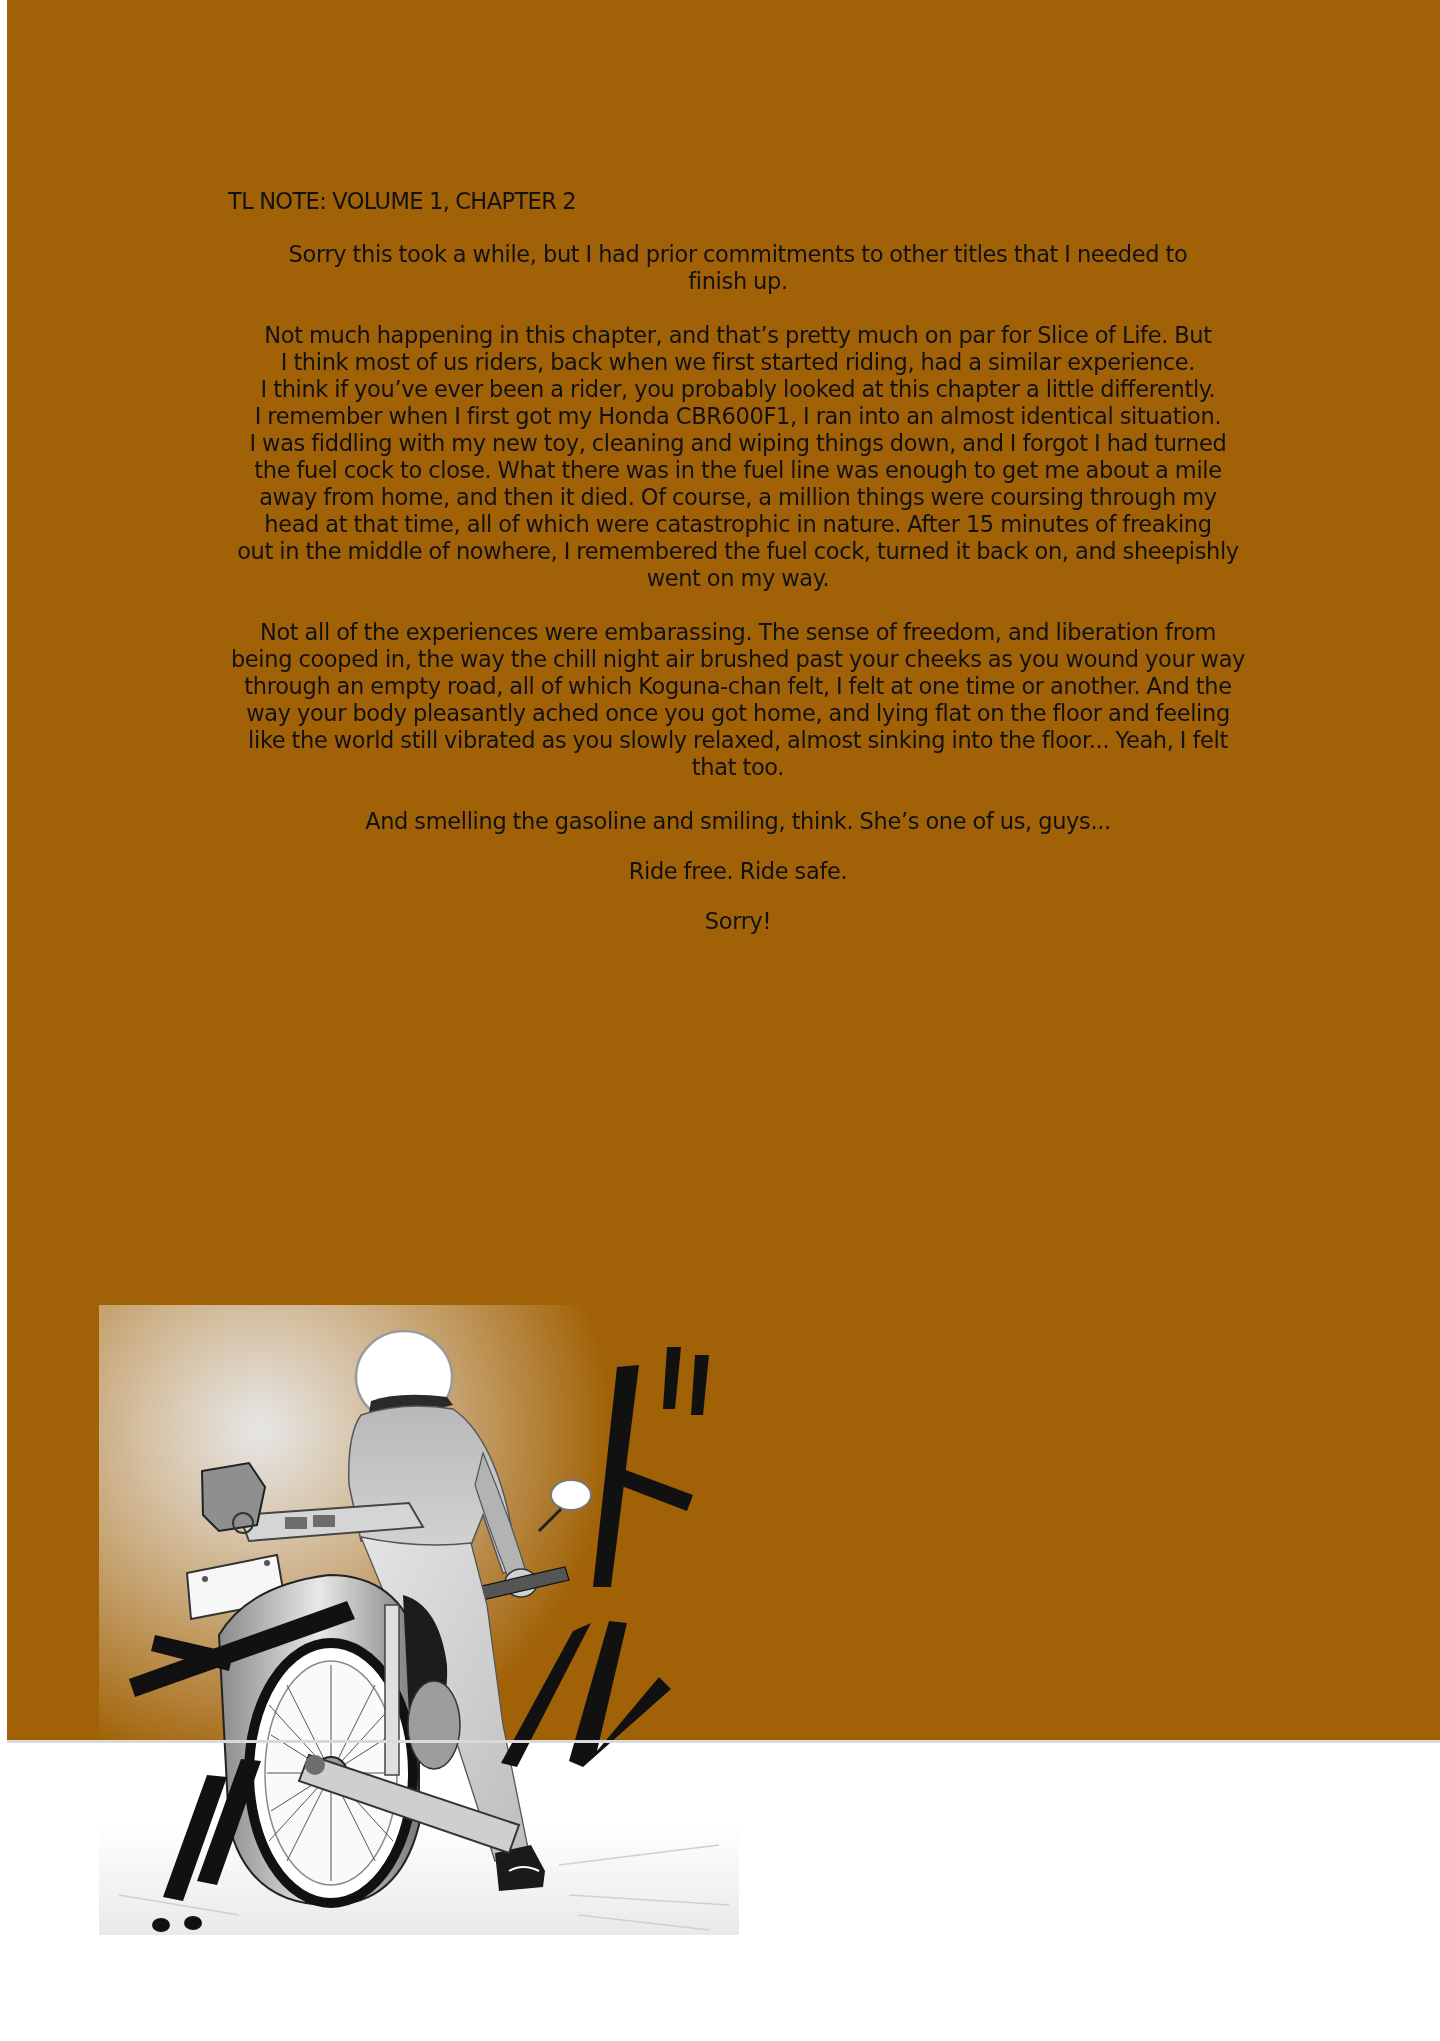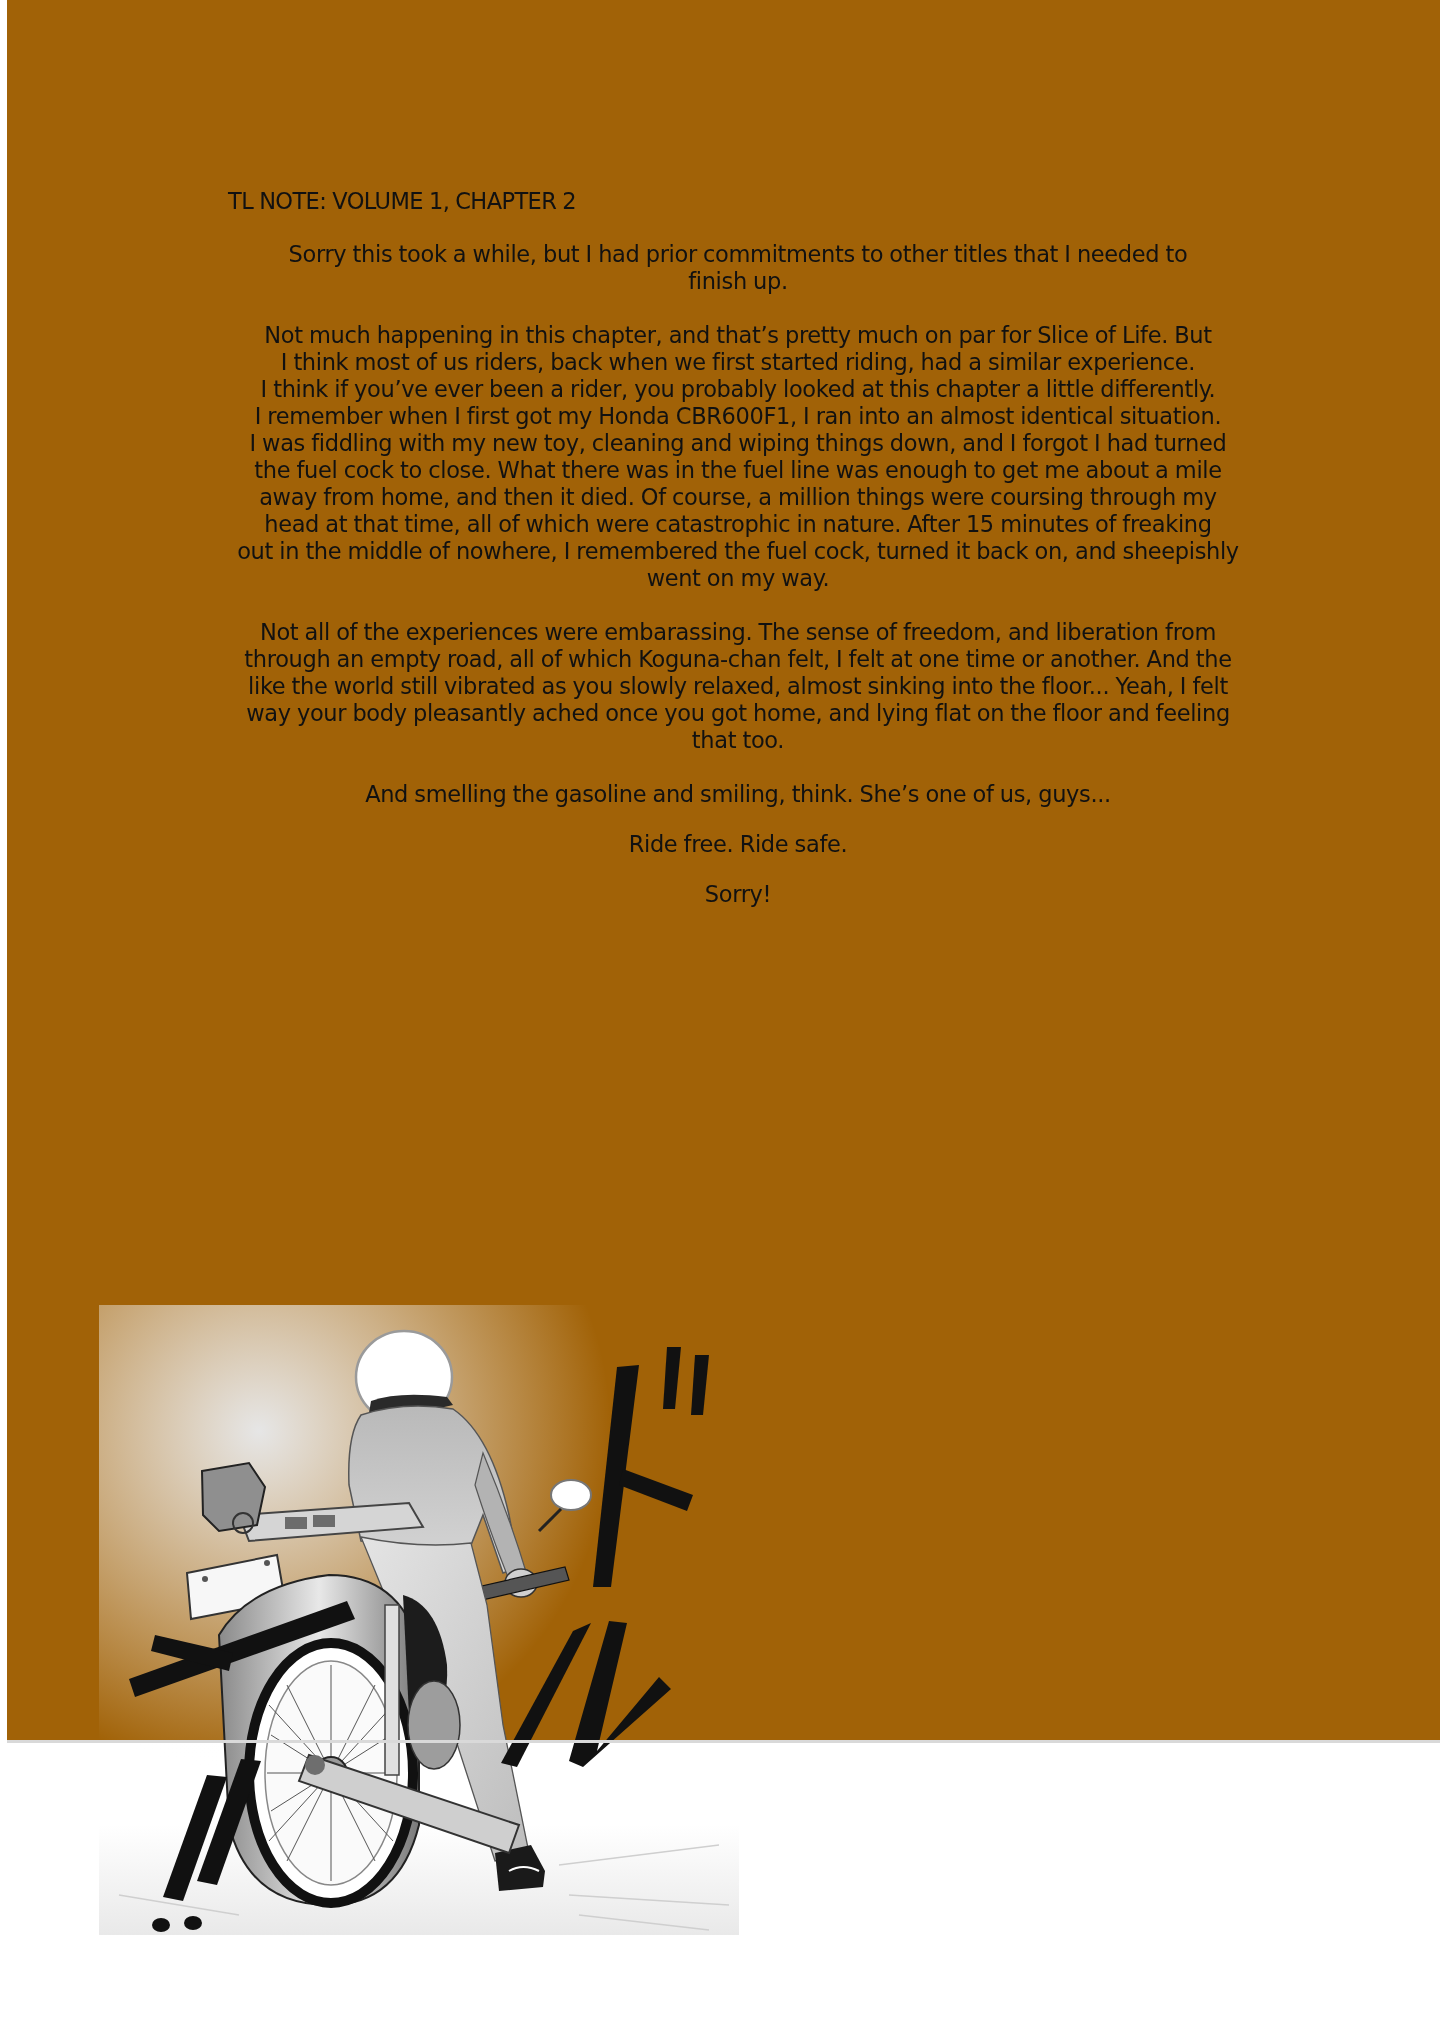--- a/index.html
+++ b/index.html
@@ -88,23 +88,24 @@
       <span class="ln">I was fiddling with my new toy, cleaning and wiping things down, and I forgot I had turned</span>
       <span class="ln">the fuel cock to close. What there was in the fuel line was enough to get me about a mile</span>
       <span class="ln">away from home, and then it died. Of course, a million things were coursing through my</span>
       <span class="ln">head at that time, all of which were catastrophic in nature. After 15 minutes of freaking</span>
       <span class="ln">out in the middle of nowhere, I remembered the fuel cock, turned it back on, and sheepishly</span>
       <span class="ln">went on my way.</span>
     </p>
 
     <p>
       <span class="ln">Not all of the experiences were embarassing. The sense of freedom, and liberation from</span>
+      <span class="ln">being cooped in, the way the chill night air brushed past your cheeks as you wound your way</span>
       <span class="ln">through an empty road, all of which Koguna-chan felt, I felt at one time or another. And the</span>
+      <span class="ln">way your body pleasantly ached once you got home, and lying flat on the floor and feeling</span>
       <span class="ln">like the world still vibrated as you slowly relaxed, almost sinking into the floor... Yeah, I felt</span>
-      <span class="ln">way your body pleasantly ached once you got home, and lying flat on the floor and feeling</span>
       <span class="ln">that too.</span>
     </p>
 
     <p class="short">
       <span class="ln">And smelling the gasoline and smiling, think. She’s one of us, guys...</span>
     </p>
 
     <p class="short">
       <span class="ln">Ride free. Ride safe.</span>
     </p>

